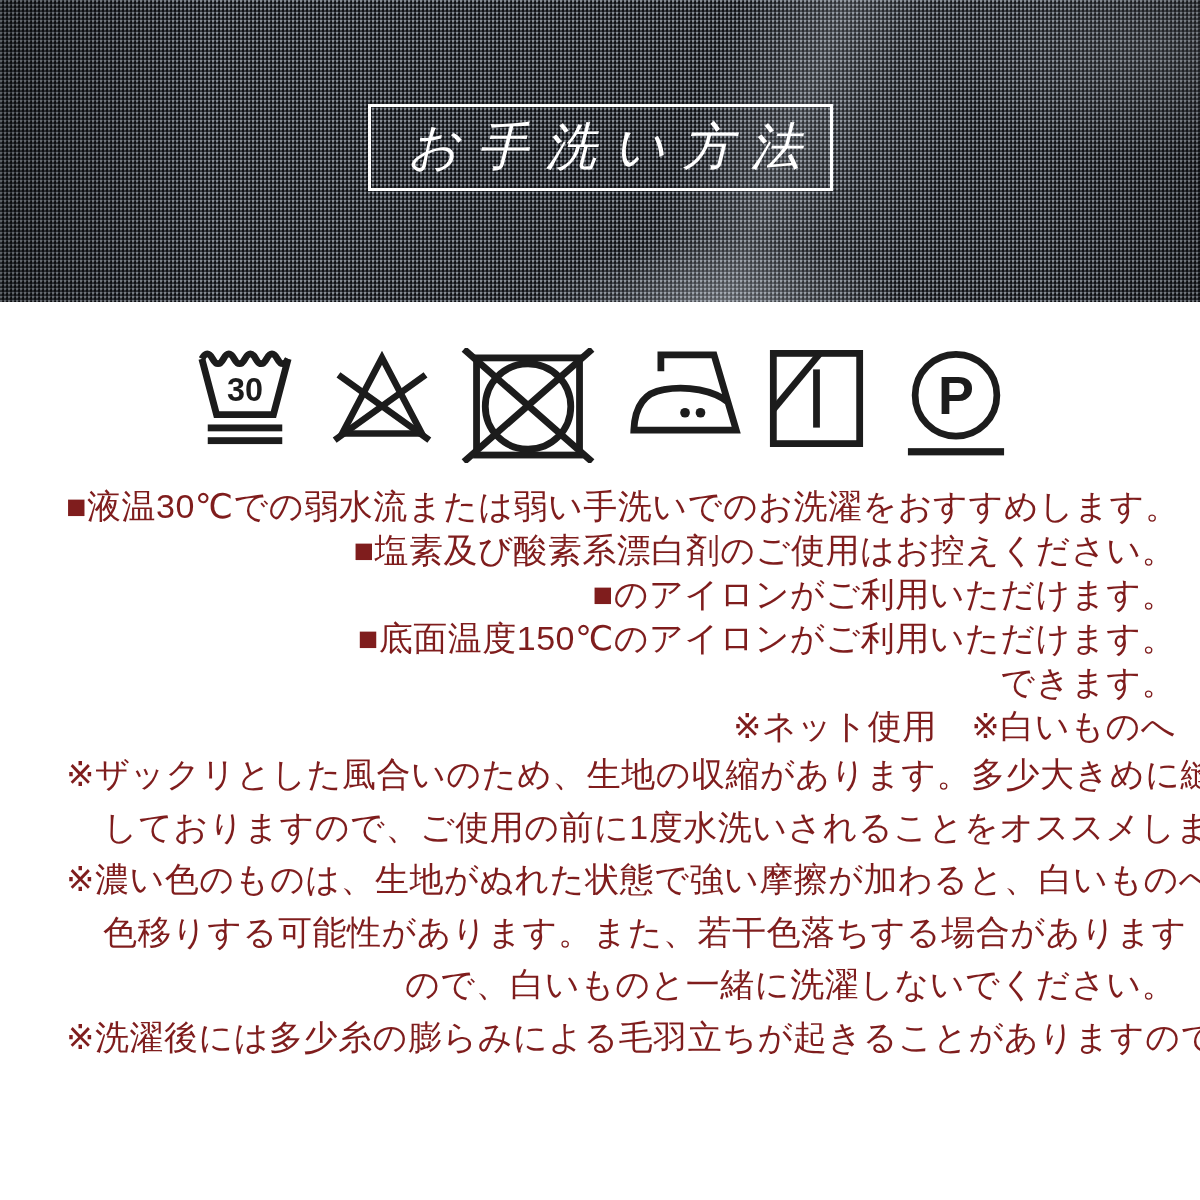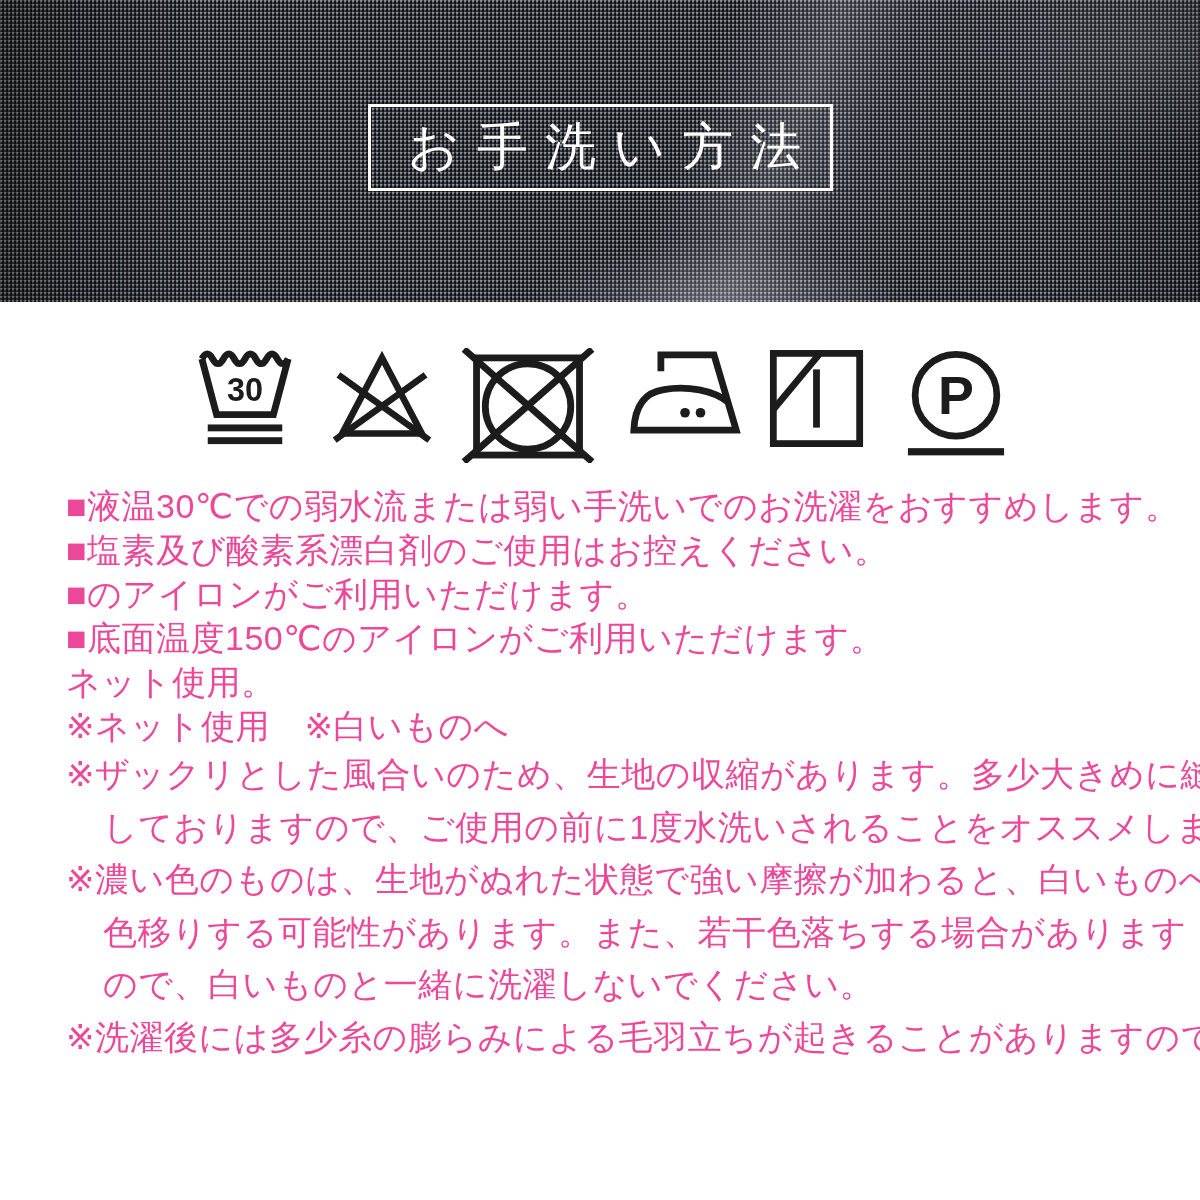--- a/index.html
+++ b/index.html
@@ -20,35 +20,35 @@
       radial-gradient(circle at 3px 2.5px, rgba(8,9,11,0.85) 1px, rgba(0,0,0,0) 1.7px),
       repeating-linear-gradient(0deg, rgba(0,0,0,0.30) 0 1px, rgba(0,0,0,0) 1px 4px);
     background-size:100% 100%,100% 100%,100% 100%,100% 100%,4px 4px,4px 4px,100% 100%;
   }
   .title-box{
     position:absolute;left:368px;top:104px;width:465px;height:87px;box-sizing:border-box;
     border:3px solid #ffffff;display:flex;align-items:center;justify-content:center;
   }
   .title-box span{
     color:#ffffff;font-family:"Liberation Serif","DejaVu Serif",serif;
-    font-size:51px;letter-spacing:17px;text-indent:8px;margin-right:-17px;white-space:nowrap;
+    font-size:51px;letter-spacing:17px;text-indent:8px;margin-right:-17px;white-space:nowrap;font-style:italic;
   }
   
   .symbols{
     position:absolute;left:0;top:348px;width:1200px;height:110px;
     display:flex;justify-content:center;
   }
   .symbols svg{display:block;}
   .sym{stroke:#1c1c1c;fill:none;stroke-width:7;}
   .symfill{fill:#1c1c1c;stroke:none;}
   .symtext{fill:#1c1c1c;font-family:"Liberation Sans","DejaVu Sans",sans-serif;font-weight:bold;}
   
   .care-text{
-    position:absolute;left:66px;top:484px;width:1110px;color:#ec4899;
-    font-size:34px;letter-spacing:0.5px;white-space:nowrap;
+    position:absolute;left:66px;top:484px;width:1110px;color:#7f1d1d;
+    font-size:34px;letter-spacing:0.5px;white-space:nowrap;text-align:right;
   }
   .block-a div{line-height:44px;height:44px;}
   .block-b div{line-height:52.5px;height:52.5px;}
   .indent{padding-left:37px;}
 </style>
 </head>
 <body>
 
 <div class="canvas">
 
@@ -98,21 +98,21 @@
     </svg>
 
   </div>
 
   <div class="care-text">
     <div class="block-a">
       <div>■液温30℃での弱水流または弱い手洗いでのお洗濯をおすすめします。</div>
       <div>■塩素及び酸素系漂白剤のご使用はお控えください。</div>
       <div>■のアイロンがご利用いただけます。</div>
       <div>■底面温度150℃のアイロンがご利用いただけます。</div>
-      <div>ネット使用。</div>
+      <div>できます。</div>
       <div>※ネット使用　※白いものへ</div>
     </div>
     <div class="block-b">
       <div>※ザックリとした風合いのため、生地の収縮があります。多少大きめに縫製</div>
       <div class="indent">しておりますので、ご使用の前に1度水洗いされることをオススメします。</div>
       <div>※濃い色のものは、生地がぬれた状態で強い摩擦が加わると、白いものへ</div>
       <div class="indent">色移りする可能性があります。また、若干色落ちする場合があります</div>
       <div class="indent">ので、白いものと一緒に洗濯しないでください。</div>
       <div>※洗濯後には多少糸の膨らみによる毛羽立ちが起きることがありますので、</div>
     </div>

